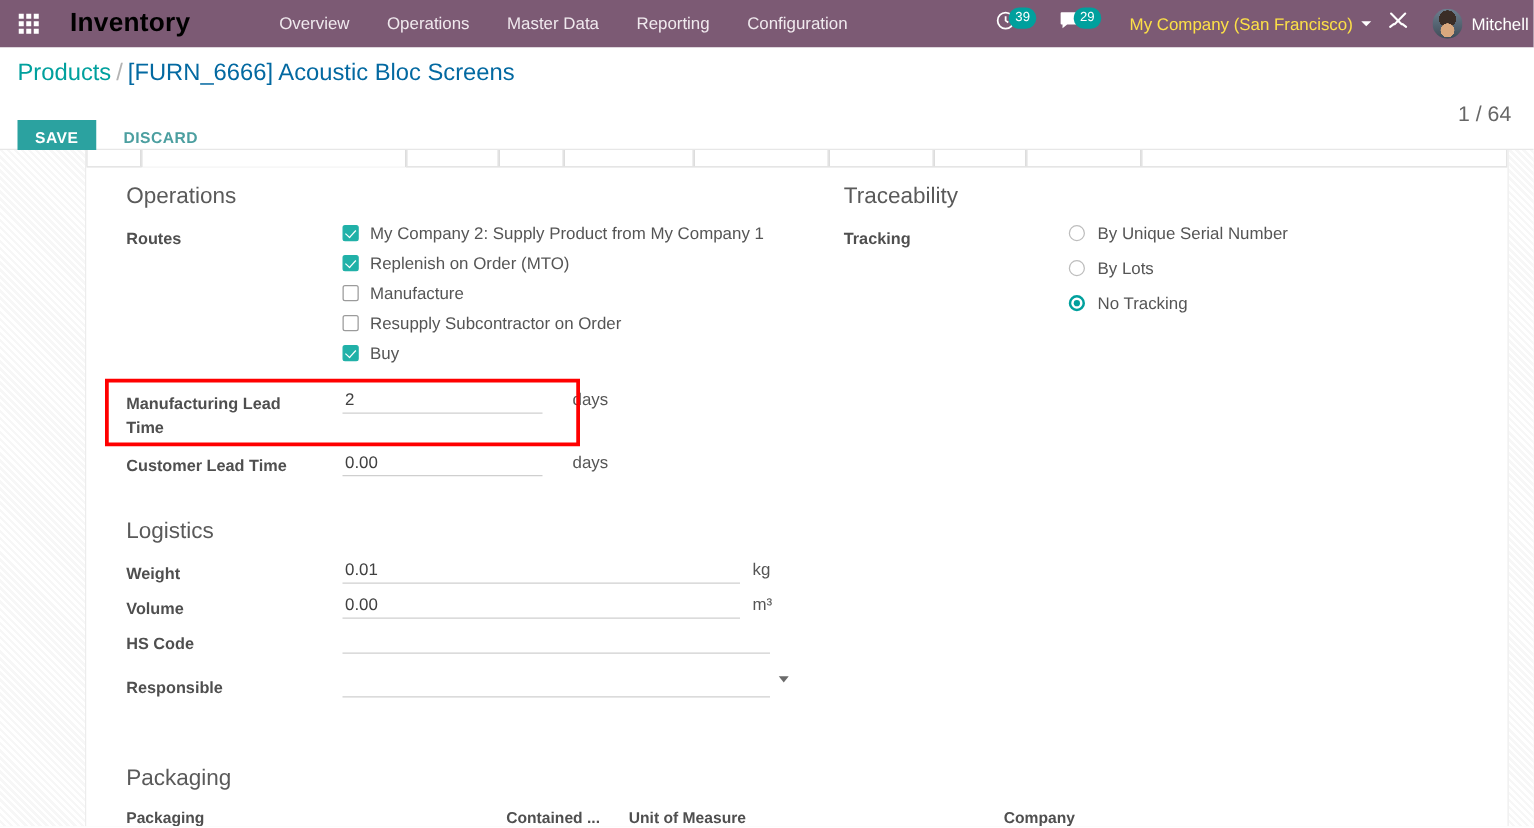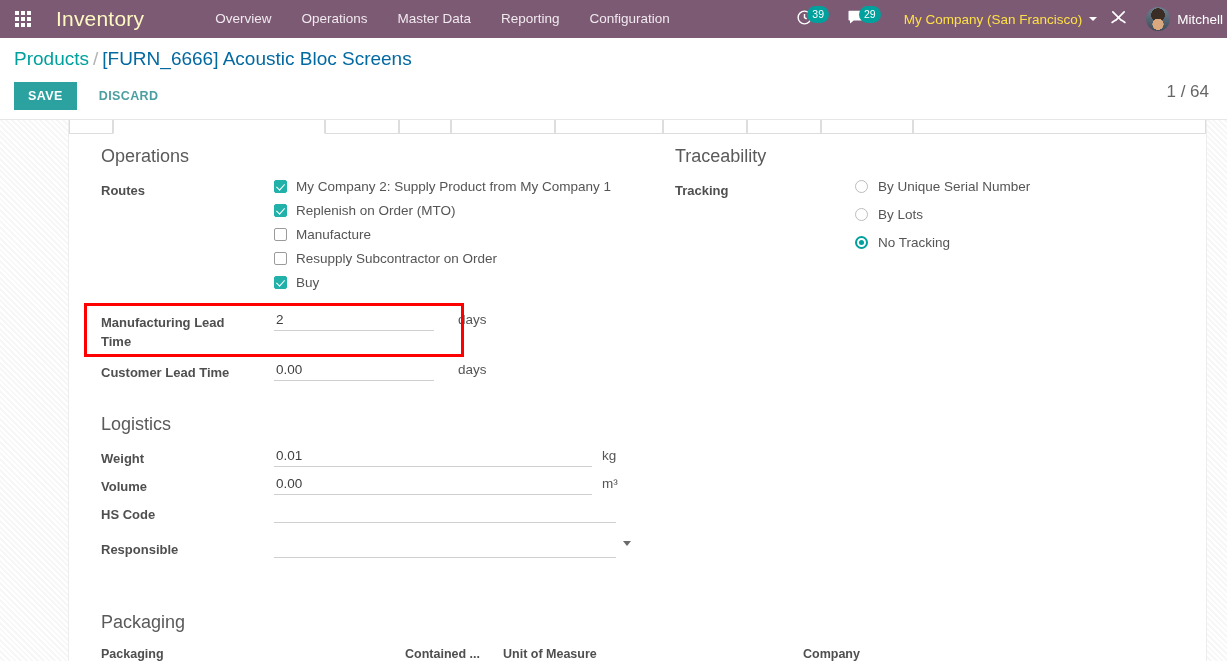--- a/index.html
+++ b/index.html
@@ -29,23 +29,23 @@
   }
   .apps-grid .dots {
     display: grid;
     grid-template-columns: repeat(3, 4px);
     grid-template-rows: repeat(3, 4px);
     gap: 2px;
   }
   .apps-grid .dots i { display:block; width:4px; height:4px; background:#ffffff; }
   .brand {
     font-size: 21px;
-    font-weight: 400;
+    font-weight: 700;
     letter-spacing: .2px;
-    color: #fef9c3;
+    color: #000000;
     padding: 0 6px 0 10px;
     cursor: pointer;
     white-space: nowrap;
   }
   .menu-items { display: flex; align-items: center; margin-left: 50px; }
   .menu-items .mi {
     font-size: 13.5px;
     color: #f0e9ee;
     padding: 0 15px;
     line-height: 38px;
@@ -98,21 +98,21 @@
     background: #ffffff;
     border-bottom: 1px solid #e7e7e7;
     padding: 8px 14px 10px 14px;
     position: relative;
     height: 82px;
   }
   .breadcrumb { font-size: 19px; line-height: 26px; color: #9e9e9e; font-weight: 400; }
   .breadcrumb .crumb-link { color: #00A09D; cursor: pointer; }
   .breadcrumb .sep { color: #b3b3b3; padding: 0 4px; }
   .breadcrumb .crumb-active { color: #0369a1; }
-  .btn-row { margin-top: 10px; display: flex; align-items: center; }
+  .btn-row { margin-top: 24px; display: flex; align-items: center; }
   .btn-save {
     background: #2BA2A0;
     color: #ffffff;
     font-size: 12.5px;
     font-weight: 600;
     letter-spacing: .4px;
     border: none;
     padding: 7px 14px;
     cursor: pointer;
     font-family: "Liberation Sans", sans-serif;

